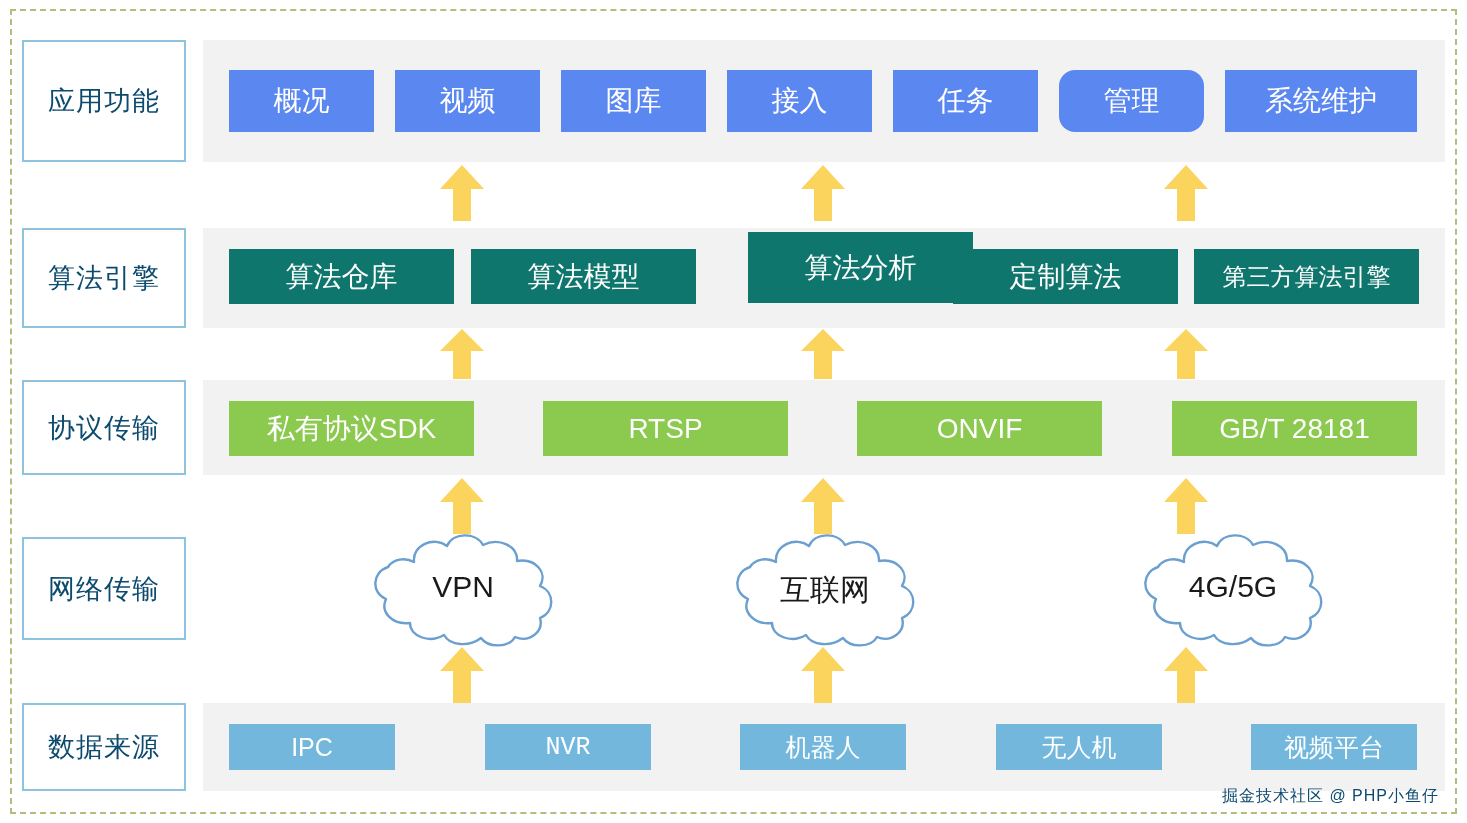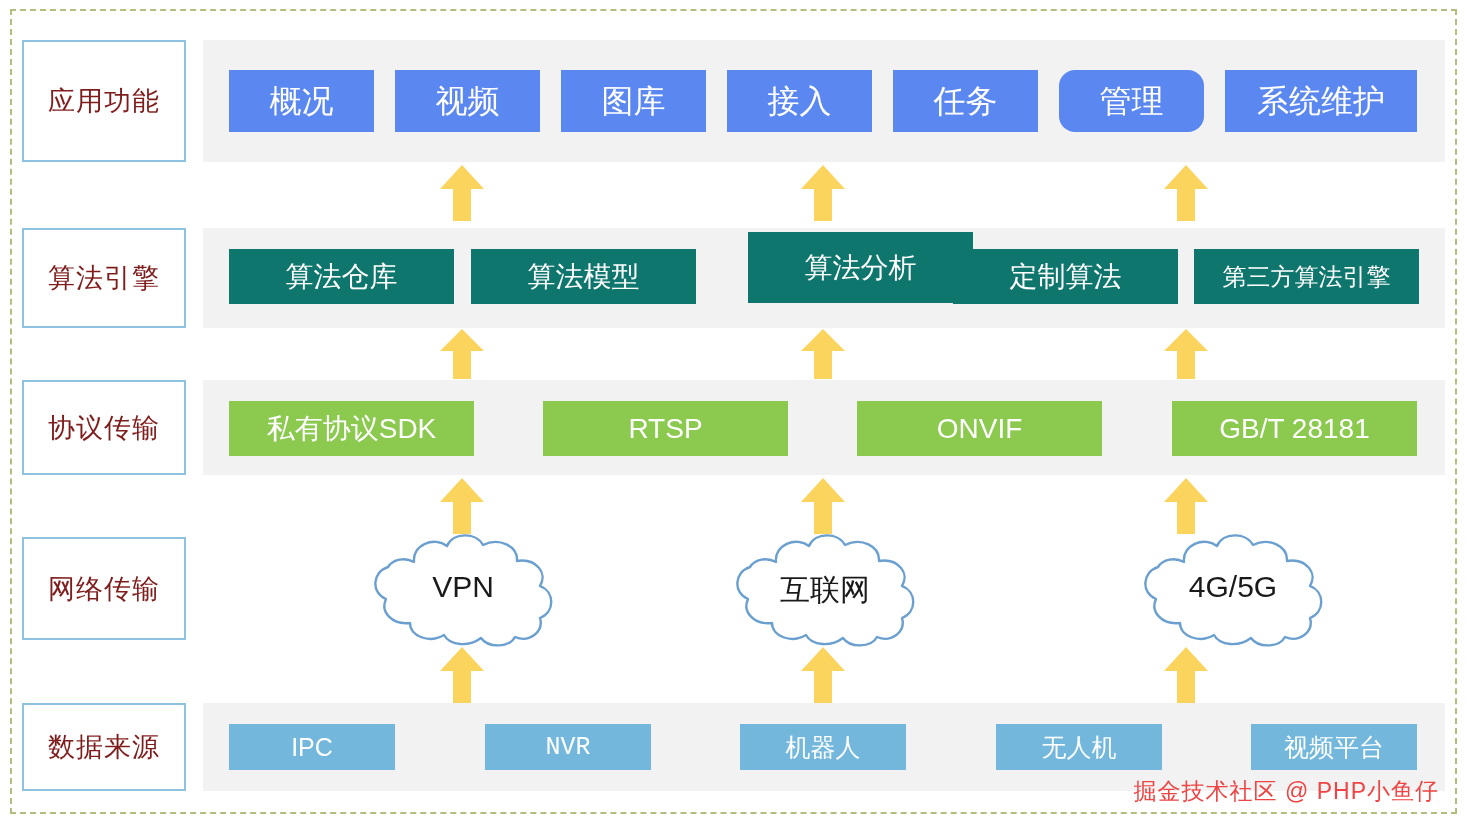--- a/index.html
+++ b/index.html
@@ -34,21 +34,21 @@
   
   .row-label {
     position: absolute;
     left: 22px;
     width: 164px;
     border: 2px solid #8ec3e0;
     background: #ffffff;
     display: flex;
     align-items: center;
     justify-content: center;
-    color: #7f1d1d;
+    color: #0c4a6e;
     font-size: 27px;
     letter-spacing: 1px;
     white-space: nowrap;
   }
 
   
   .band {
     position: absolute;
     left: 203px;
     width: 1242px;
@@ -59,21 +59,21 @@
   .chip {
     position: absolute;
     display: flex;
     align-items: center;
     justify-content: center;
     color: #ffffff;
     white-space: nowrap;
     line-height: 1;
   }
 
-  .chip.app      { background: #5b87f0; font-size: 32px; }
+  .chip.app      { background: #5b87f0; font-size: 28px; }
   .chip.algo     { background: #0f766e; font-size: 28px; }
   .chip.algo.small { font-size: 24px; }
   .chip.proto    { background: #8bc94f; font-size: 28px; }
   .chip.source   { background: #73b8dc; font-size: 25px; }
 
   
   .arrow {
     position: absolute;
     width: 44px;
     pointer-events: none;
@@ -94,22 +94,22 @@
     color: #1a1a1a;
     font-size: 30px;
     white-space: nowrap;
   }
 
   
   .watermark {
     position: absolute;
     right: 28px;
     bottom: 16px;
-    color: #ef4444;
-    font-size: 23px;
+    color: #0c4a6e;
+    font-size: 16px;
     letter-spacing: 1px;
     white-space: nowrap;
     user-select: none;
   }
 </style>
 </head>
 <body>
 
 <div id="diagram-root">
 

